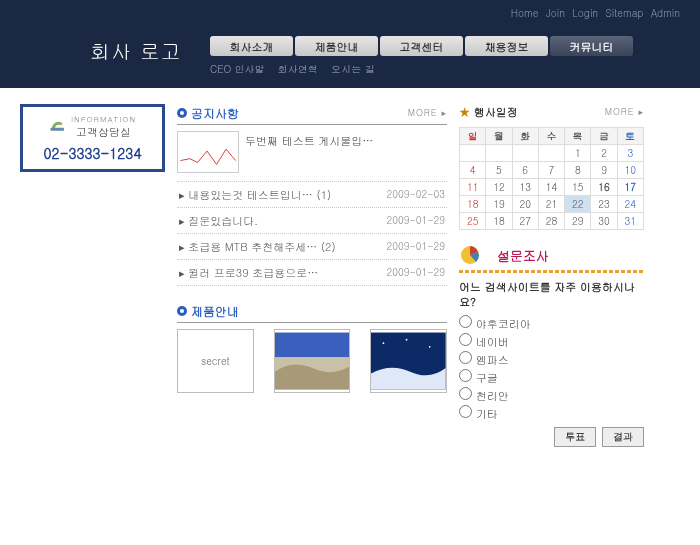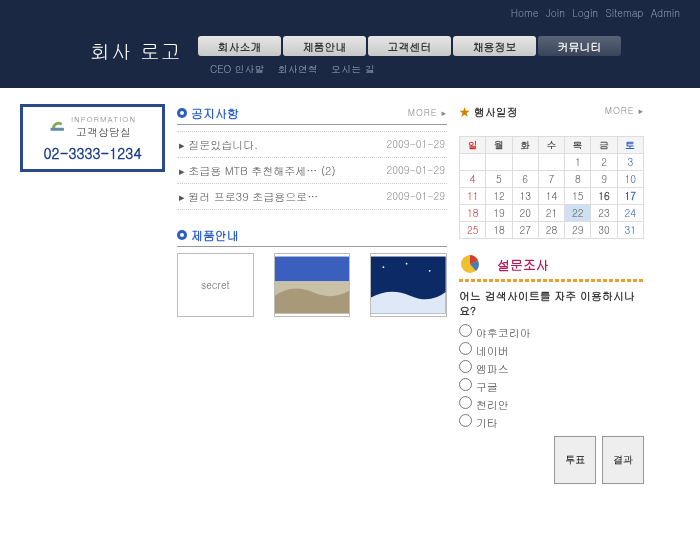--- a/index.html
+++ b/index.html
@@ -3,21 +3,21 @@
 <meta charset="utf-8">
 <style>
 *{margin:0;padding:0;box-sizing:border-box}
 body{font-family:"Malgun Gothic","Gulim",sans-serif;font-size:11px;color:#333;background:#fff}
 .page{width:700px;margin:0 auto}
 
 .header{background:#1a2843;height:88px;position:relative}
 .top-links{position:absolute;right:20px;top:6px;color:#8a96b0;font-size:10px}
 .top-links span{margin-left:4px;cursor:pointer}
 .logo{position:absolute;left:90px;top:36px;color:#fff;font-size:20px;font-weight:normal;letter-spacing:1px}
-.main-nav{position:absolute;left:198px;top:36px;display:flex;gap:2px}
+.main-nav{position:absolute;left:210px;top:36px;display:flex;gap:2px}
 .main-nav .tab{width:83px;height:20px;background:linear-gradient(#e6e6e6,#c8c8c8);border-radius:3px;display:flex;align-items:center;justify-content:center;font-size:11px;color:#333;cursor:pointer;font-weight:bold}
 .main-nav .tab.active{background:linear-gradient(#5a6478,#3a4458);color:#fff}
 .sub-nav{position:absolute;left:210px;top:62px;color:#a0aac0;font-size:10px}
 .sub-nav span{margin-right:10px;cursor:pointer}
 
 .body{display:flex;padding:16px 20px 0 20px;gap:12px;min-height:360px}
 .left-col{width:145px}
 .info-box{border:3px solid #2a4a8a;padding:6px;text-align:center;background:#fff}
 .info-box .label-row{display:flex;align-items:center;justify-content:center;gap:4px;margin-bottom:4px}
 .phone-icon{width:18px;height:16px;display:inline-block}
@@ -36,39 +36,39 @@
 .featured .ftitle{font-size:11px;color:#444;padding-top:2px}
 .notice-list{border-top:1px dotted #ccc}
 .notice-list .row{display:flex;justify-content:space-between;border-bottom:1px dotted #ccc;padding:5px 2px;font-size:11px;color:#555}
 .notice-list .row .t{cursor:pointer}
 .notice-list .row .d{color:#888;font-size:10px}
 .products{margin-top:16px}
 .prod-row{display:flex;gap:20px;margin-top:4px}
 .prod{width:84px;height:64px;border:1px solid #bbb;display:flex;align-items:center;justify-content:center;font-size:10px;color:#666;background:#fff;cursor:pointer;overflow:hidden}
 .prod svg{width:100%;height:100%;display:block}
 .right-col{width:185px}
-.cal-head{display:flex;justify-content:space-between;align-items:flex-start;margin-bottom:17px}
+.cal-head{display:flex;justify-content:space-between;align-items:center;margin-bottom:8px}
 .cal-title{font-weight:bold;font-size:11px}
 .cal-title .star{color:#d08000}
 .calendar{width:100%;border-collapse:collapse;table-layout:fixed}
 .calendar th,.calendar td{border:1px solid #ddd;text-align:center;font-size:10px;height:17px;color:#555}
 .calendar th{background:#f4f4f4}
 .calendar th.sun,.calendar td.sun{color:#c33}
 .calendar th.sat,.calendar td.sat{color:#2a5fc0}
 .calendar td.bold{font-weight:bold}
 .calendar td.today{background:#cfe0f2}
 .survey{margin-top:14px}
 .survey-head{display:flex;align-items:center;gap:6px;margin-bottom:4px}
 .survey-icon{width:32px;height:22px}
 .survey-title{font-weight:bold;font-size:13px;color:#be185d}
 .survey-hr{height:3px;background:repeating-linear-gradient(90deg,#e8a030 0 4px,#fff 4px 6px);margin-bottom:6px}
 .survey-q{font-size:11px;font-weight:bold;margin-bottom:6px}
 .survey-opts label{display:block;font-size:11px;color:#444;margin:2px 0;cursor:pointer}
 .survey-btns{margin-top:6px;text-align:right}
-.survey-btns button{border:1px solid #999;background:#eee;font-size:10px;padding:16px 10px;cursor:pointer;margin-left:2px}
+.survey-btns button{border:1px solid #999;background:#eee;font-size:10px;padding:2px 10px;cursor:pointer;margin-left:2px}
 </style>
 </head>
 <body>
 
 <div class="page">
   <div class="header">
     <div class="top-links">
       <span>Home</span>
       <span>Join</span>
       <span>Login</span>
@@ -111,21 +111,34 @@
     </div>
 
     <div class="center-col">
       <div class="sec-head">
         <div class="sec-title">
             <span class="bullet"></span>
             <span>공지사항</span>
           </div>
         <span class="more">MORE ▸</span>
       </div>
+      <div class="featured">
+        <div class="thumb">
+          <svg viewBox="0 0 62 42">
+              <rect width="62" height="42" fill="#fff"></rect>
+              <polyline points="2,30 12,28 20,32 30,20 40,34 50,18 60,30" fill="none" stroke="#d33" stroke-width="1"></polyline>
+            </svg>
+        </div>
+        <div class="ftitle">두번째 테스트 게시물입…</div>
+      </div>
       <div class="notice-list">
+        <div class="row">
+            <span class="t">▸ <span>내용있는것 테스트입니… (1)</span></span>
+            <span class="d">2009-02-03</span>
+          </div>
         <div class="row">
             <span class="t">▸ <span>질문있습니다.</span></span>
             <span class="d">2009-01-29</span>
           </div>
         <div class="row">
             <span class="t">▸ <span>초급용 MTB 추천해주세… (2)</span></span>
             <span class="d">2009-01-29</span>
           </div>
         <div class="row">
             <span class="t">▸ <span>윌러 프로39 초급용으로…</span></span>

